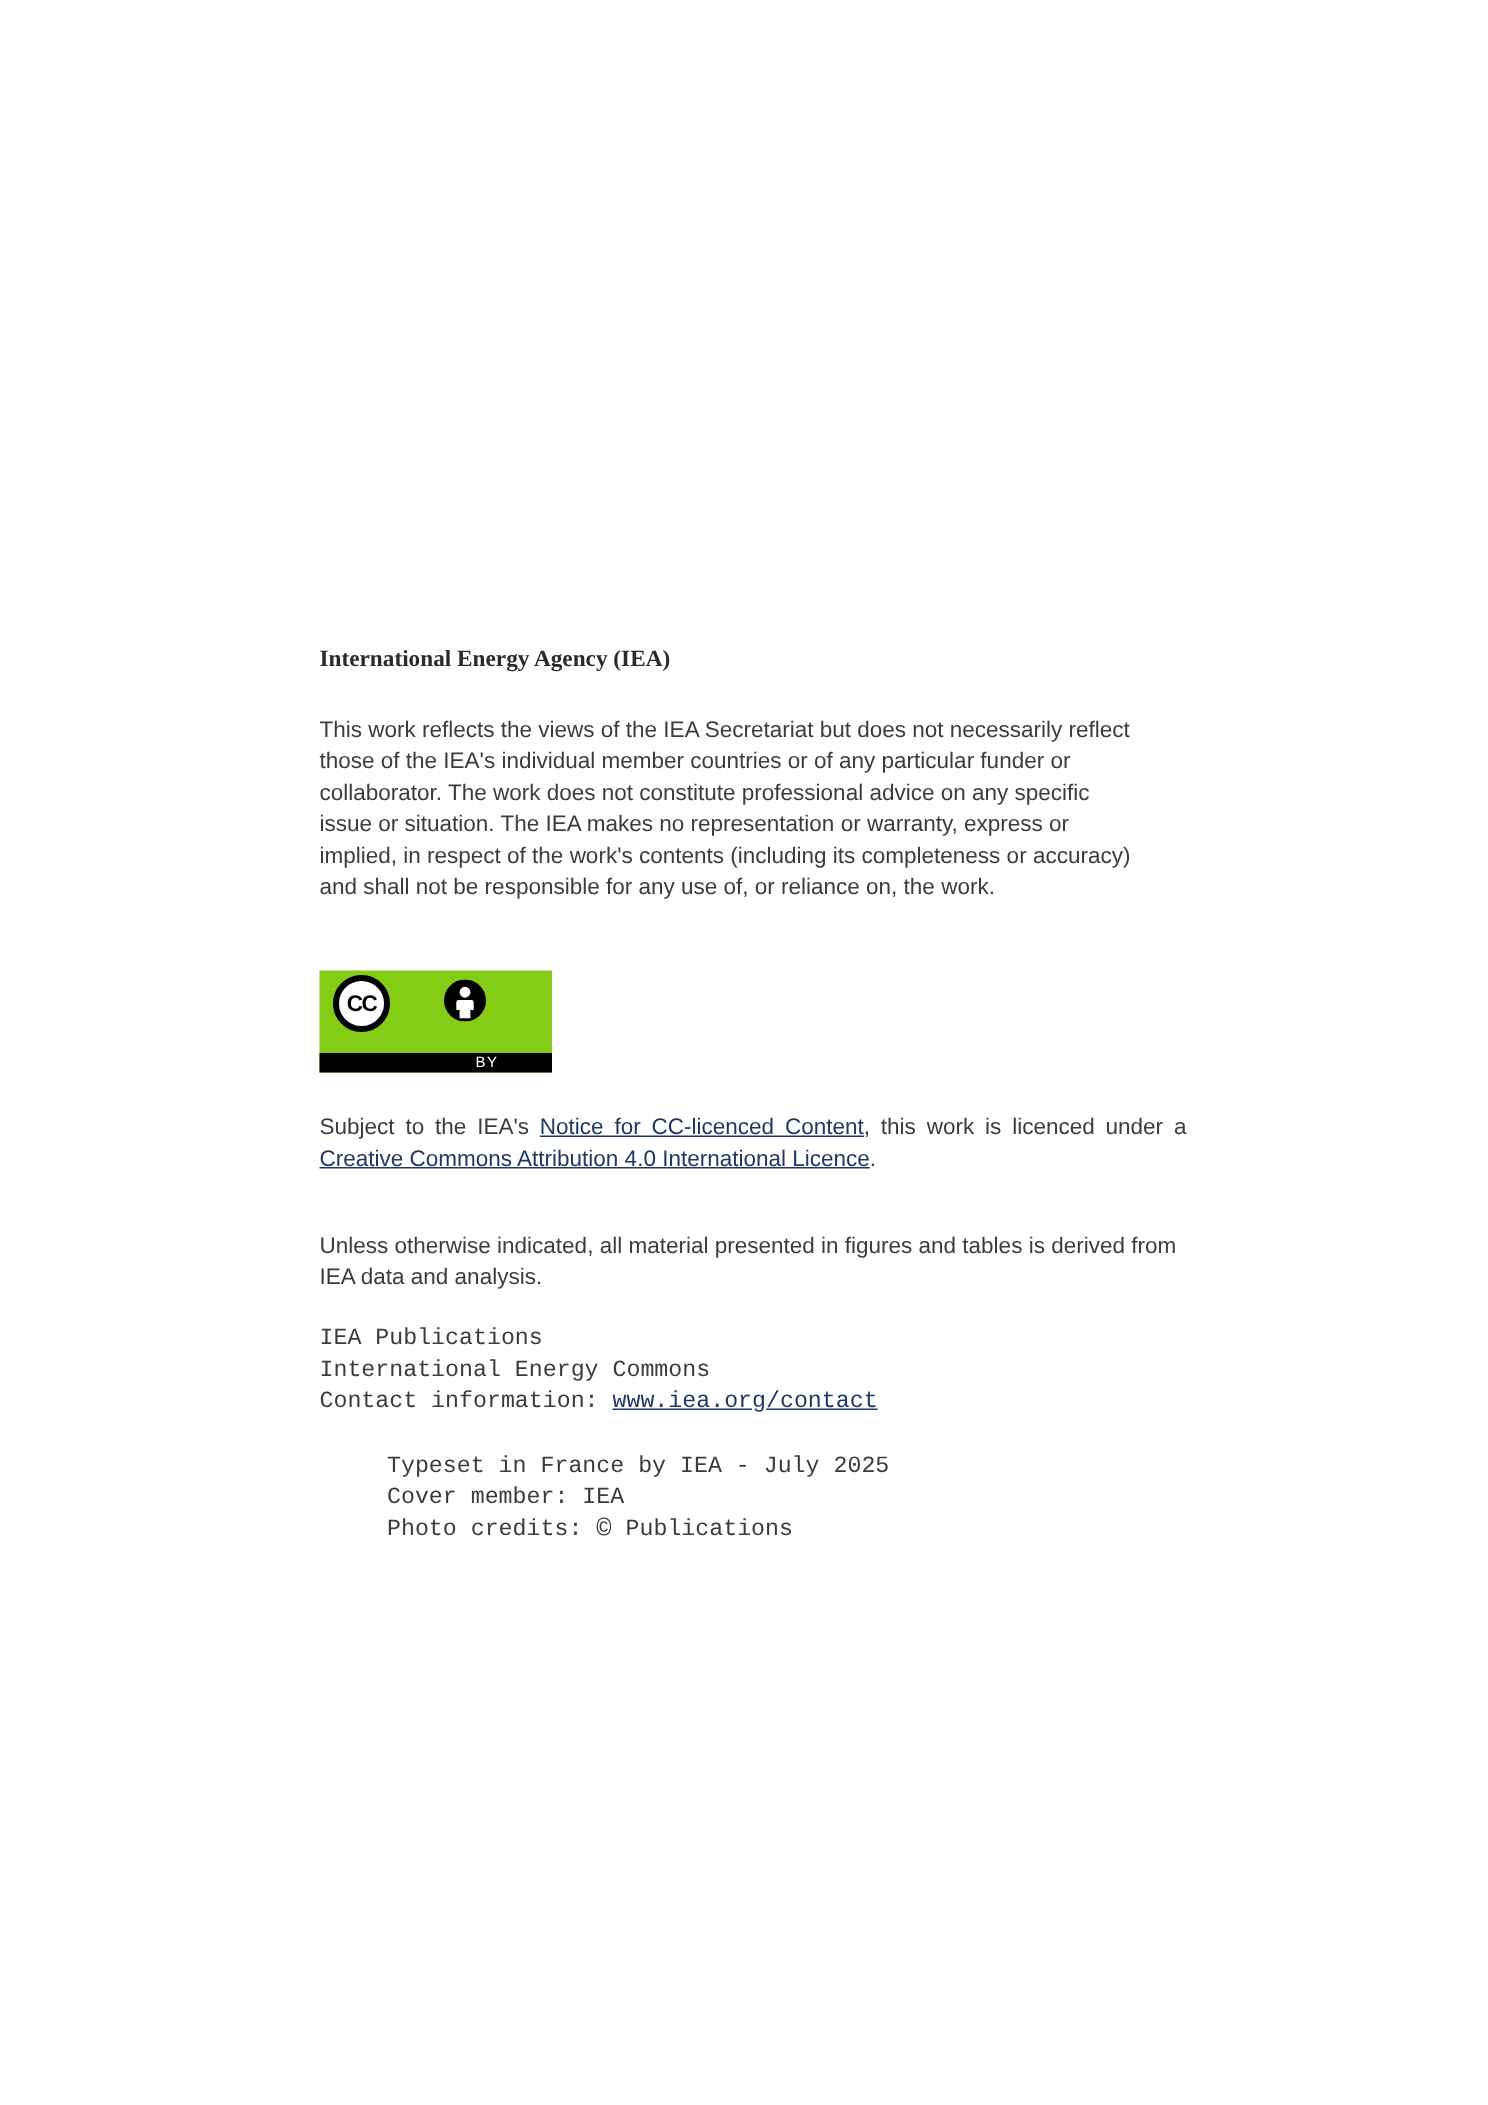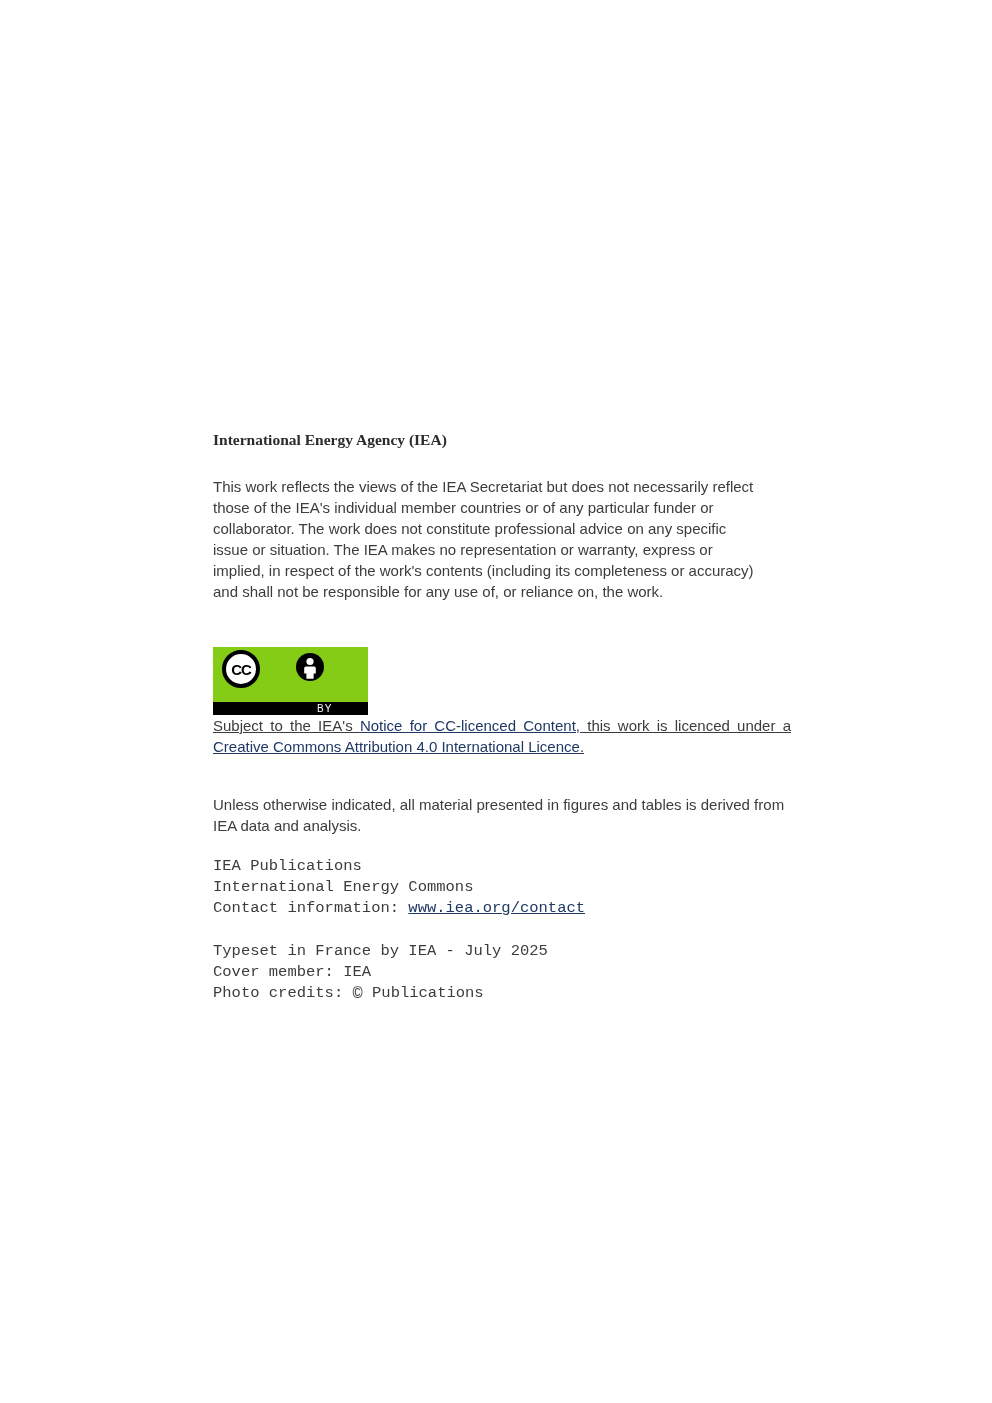--- a/index.html
+++ b/index.html
@@ -84,42 +84,43 @@
     position: absolute;
     left: 104px;
     top: 1px;
     color: #ffffff;
     font-size: 10px;
     font-weight: normal;
     letter-spacing: 1px;
   }
 
   .licence {
+    margin-top: 26px;
     text-align: justify;
     width: 578px;
-    text-decoration: underline;
   }
   .link {
     color: #1f3864;
     text-decoration: underline;
     cursor: pointer;
   }
   .materials {
     margin-top: 37px;
     width: 578px;
   }
   .publications {
     margin-top: 20px;
     font-size: 15.5px;
     line-height: 21px;
   }
   .colophon {
     margin-top: 22px;
     font-size: 15.5px;
     line-height: 21px;
+    margin-left: 45px;
   }
   .line { min-height: 21px; font-family: Liberation Mono, monospace; }
   .copyright-symbol {
     font-size: 17px;
     vertical-align: -1px;
   }
 </style>
 </head>
 <body>
 

